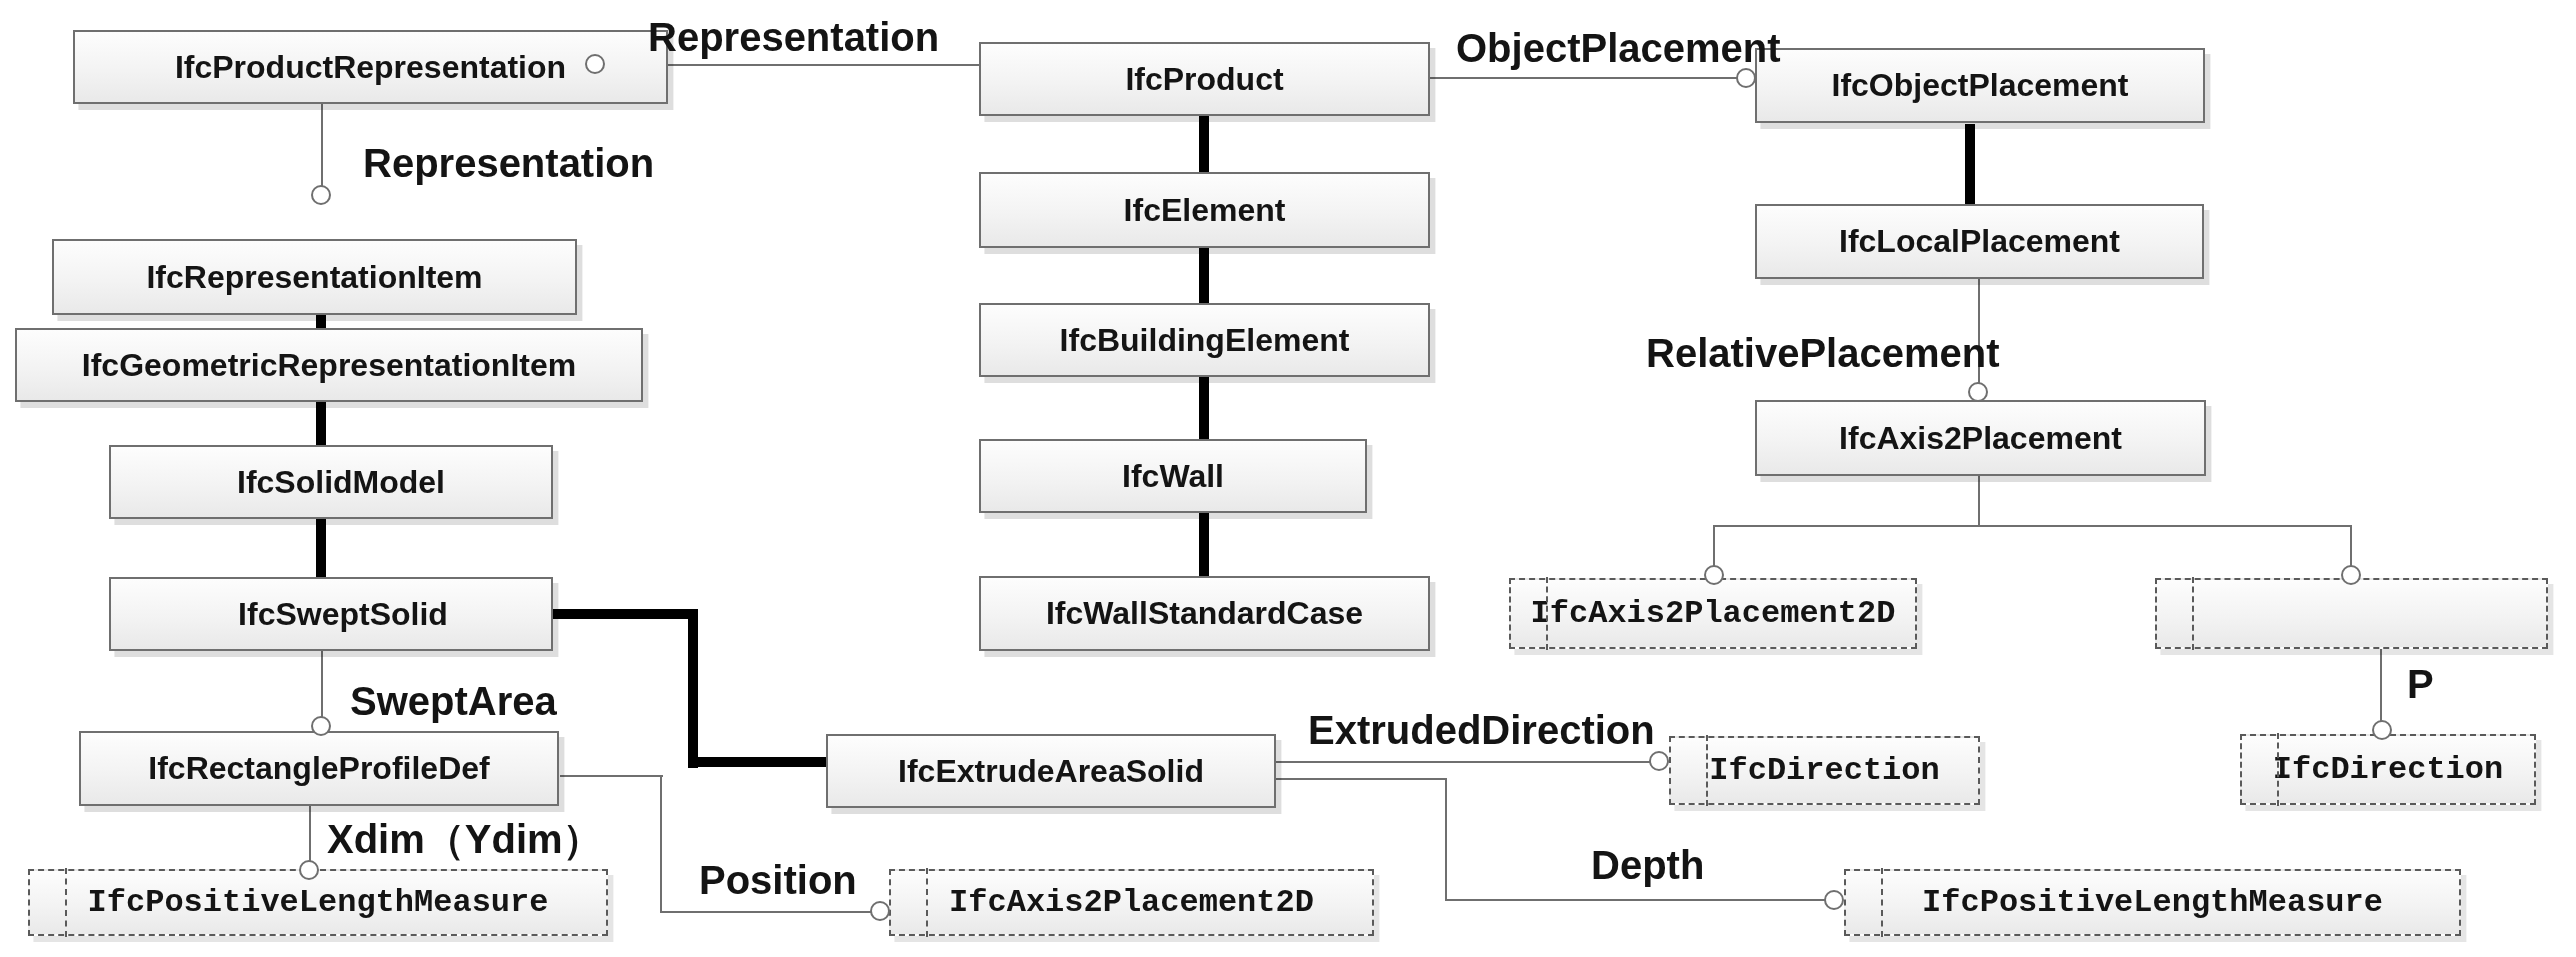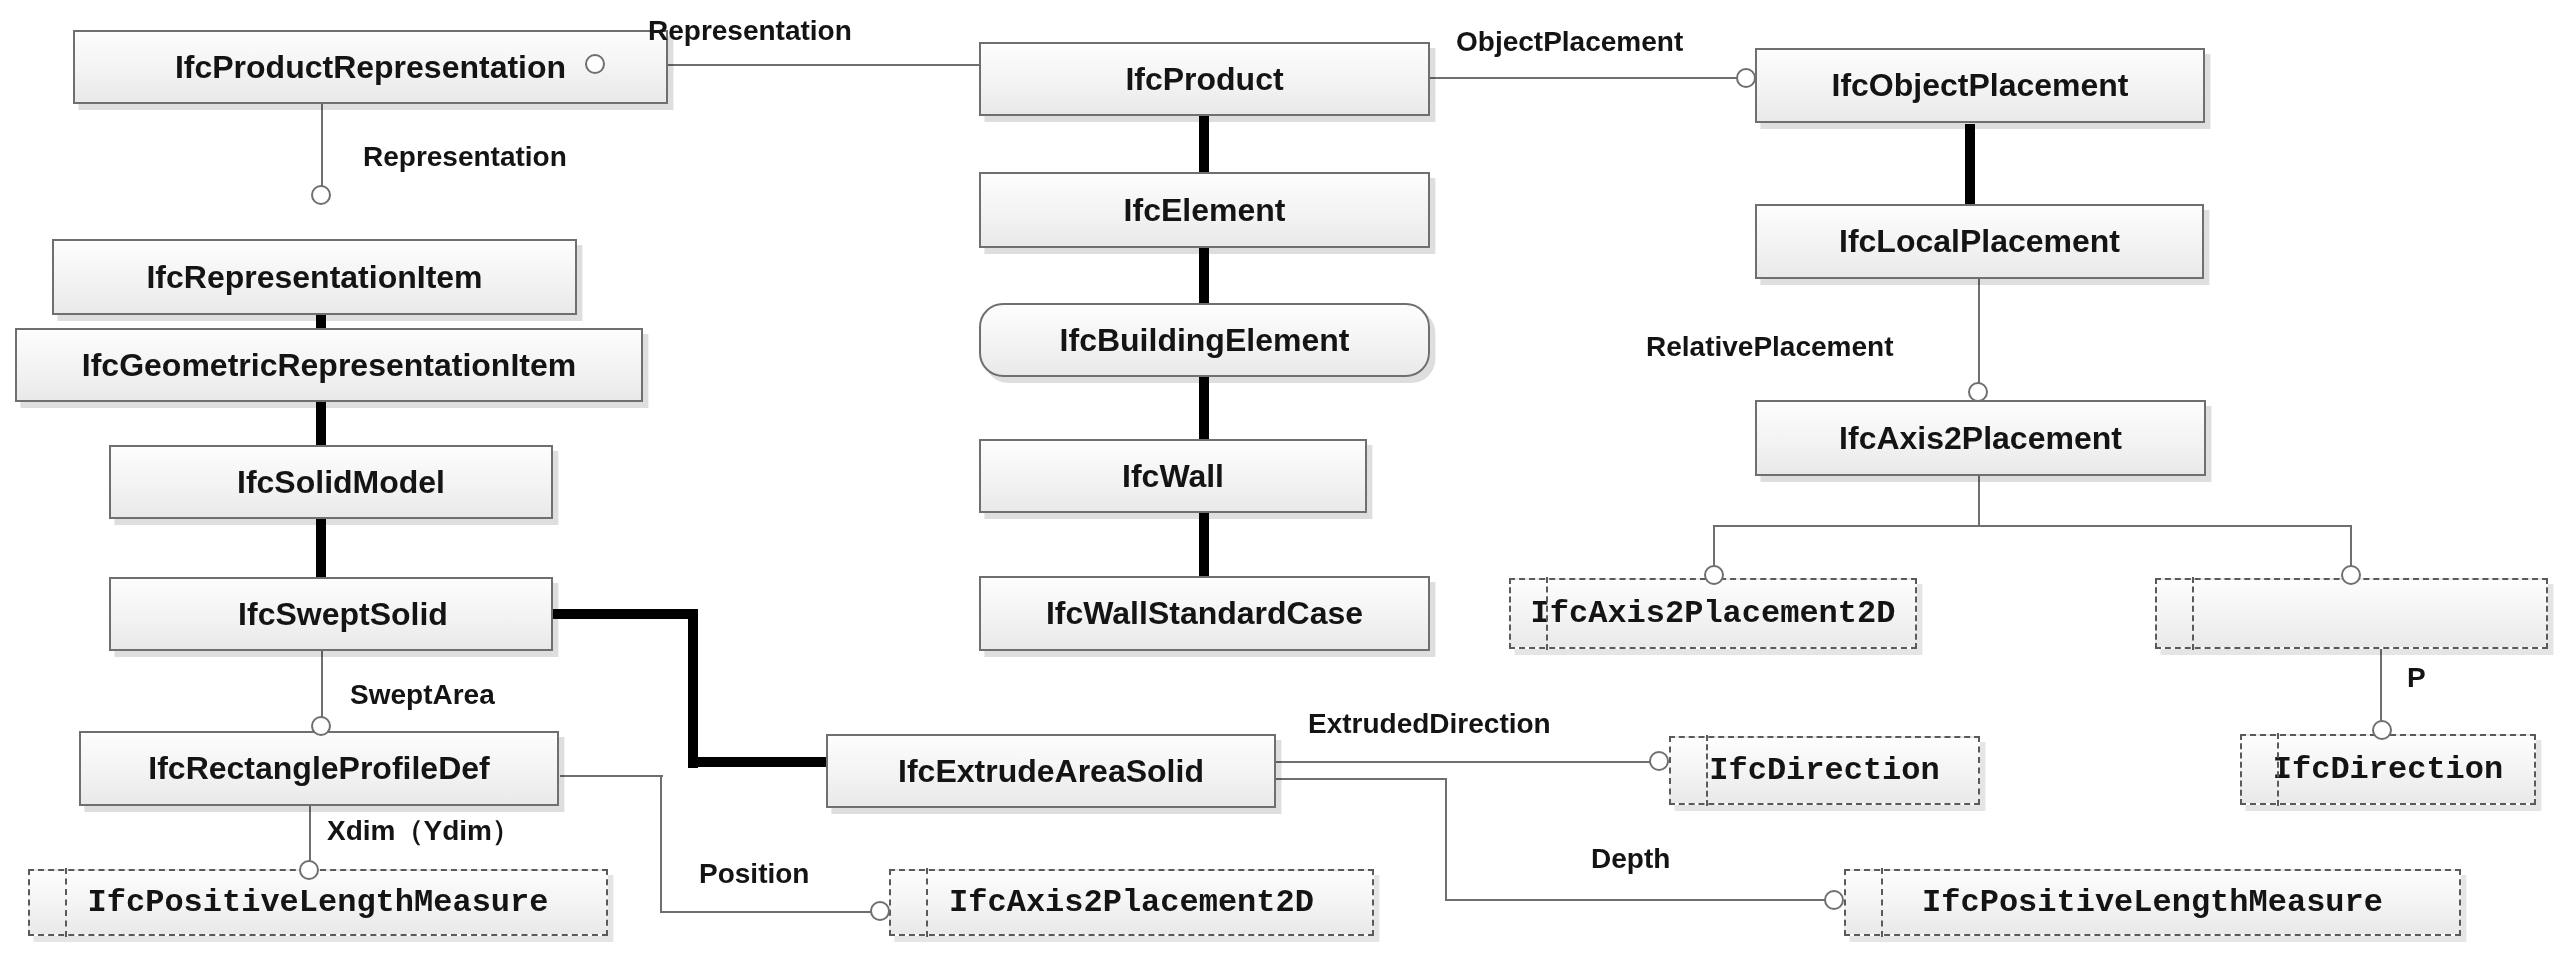--- a/index.html
+++ b/index.html
@@ -42,21 +42,21 @@
     box-sizing:border-box;
     border:2px solid #6f6f6f;
     border-radius:50%;
     background:#ffffff;
     transform:translate(-50%,-50%);
     z-index:3;
   }
   .edge-label{
     position:absolute;
     font-weight:bold;
-    font-size:28px;
+    font-size:40px;
     color:#141414;
     white-space:nowrap;
     z-index:3;
   }
 </style>
 </head>
 <body>
 
 <div id="canvas" style="width: 2576px; height: 958px; background: rgb(255, 255, 255);">
   <div id="segments-layer">
@@ -108,21 +108,21 @@
       </div>
       <div class="node" style="left: 79px; top: 731px; width: 480px; height: 75px;">
         <span>IfcRectangleProfileDef</span>
       </div>
       <div class="node" style="left: 979px; top: 42px; width: 451px; height: 74px;">
         <span>IfcProduct</span>
       </div>
       <div class="node" style="left: 979px; top: 172px; width: 451px; height: 76px;">
         <span>IfcElement</span>
       </div>
-      <div class="node" style="left: 979px; top: 303px; width: 451px; height: 74px; border-radius: 24px;">
+      <div class="node" style="left: 979px; top: 303px; width: 451px; height: 74px;">
         <span>IfcBuildingElement</span>
       </div>
       <div class="node" style="left: 979px; top: 439px; width: 388px; height: 74px;">
         <span>IfcWall</span>
       </div>
       <div class="node" style="left: 979px; top: 576px; width: 451px; height: 75px;">
         <span>IfcWallStandardCase</span>
       </div>
       <div class="node" style="left: 826px; top: 734px; width: 450px; height: 74px;">
         <span>IfcExtrudeAreaSolid</span>

